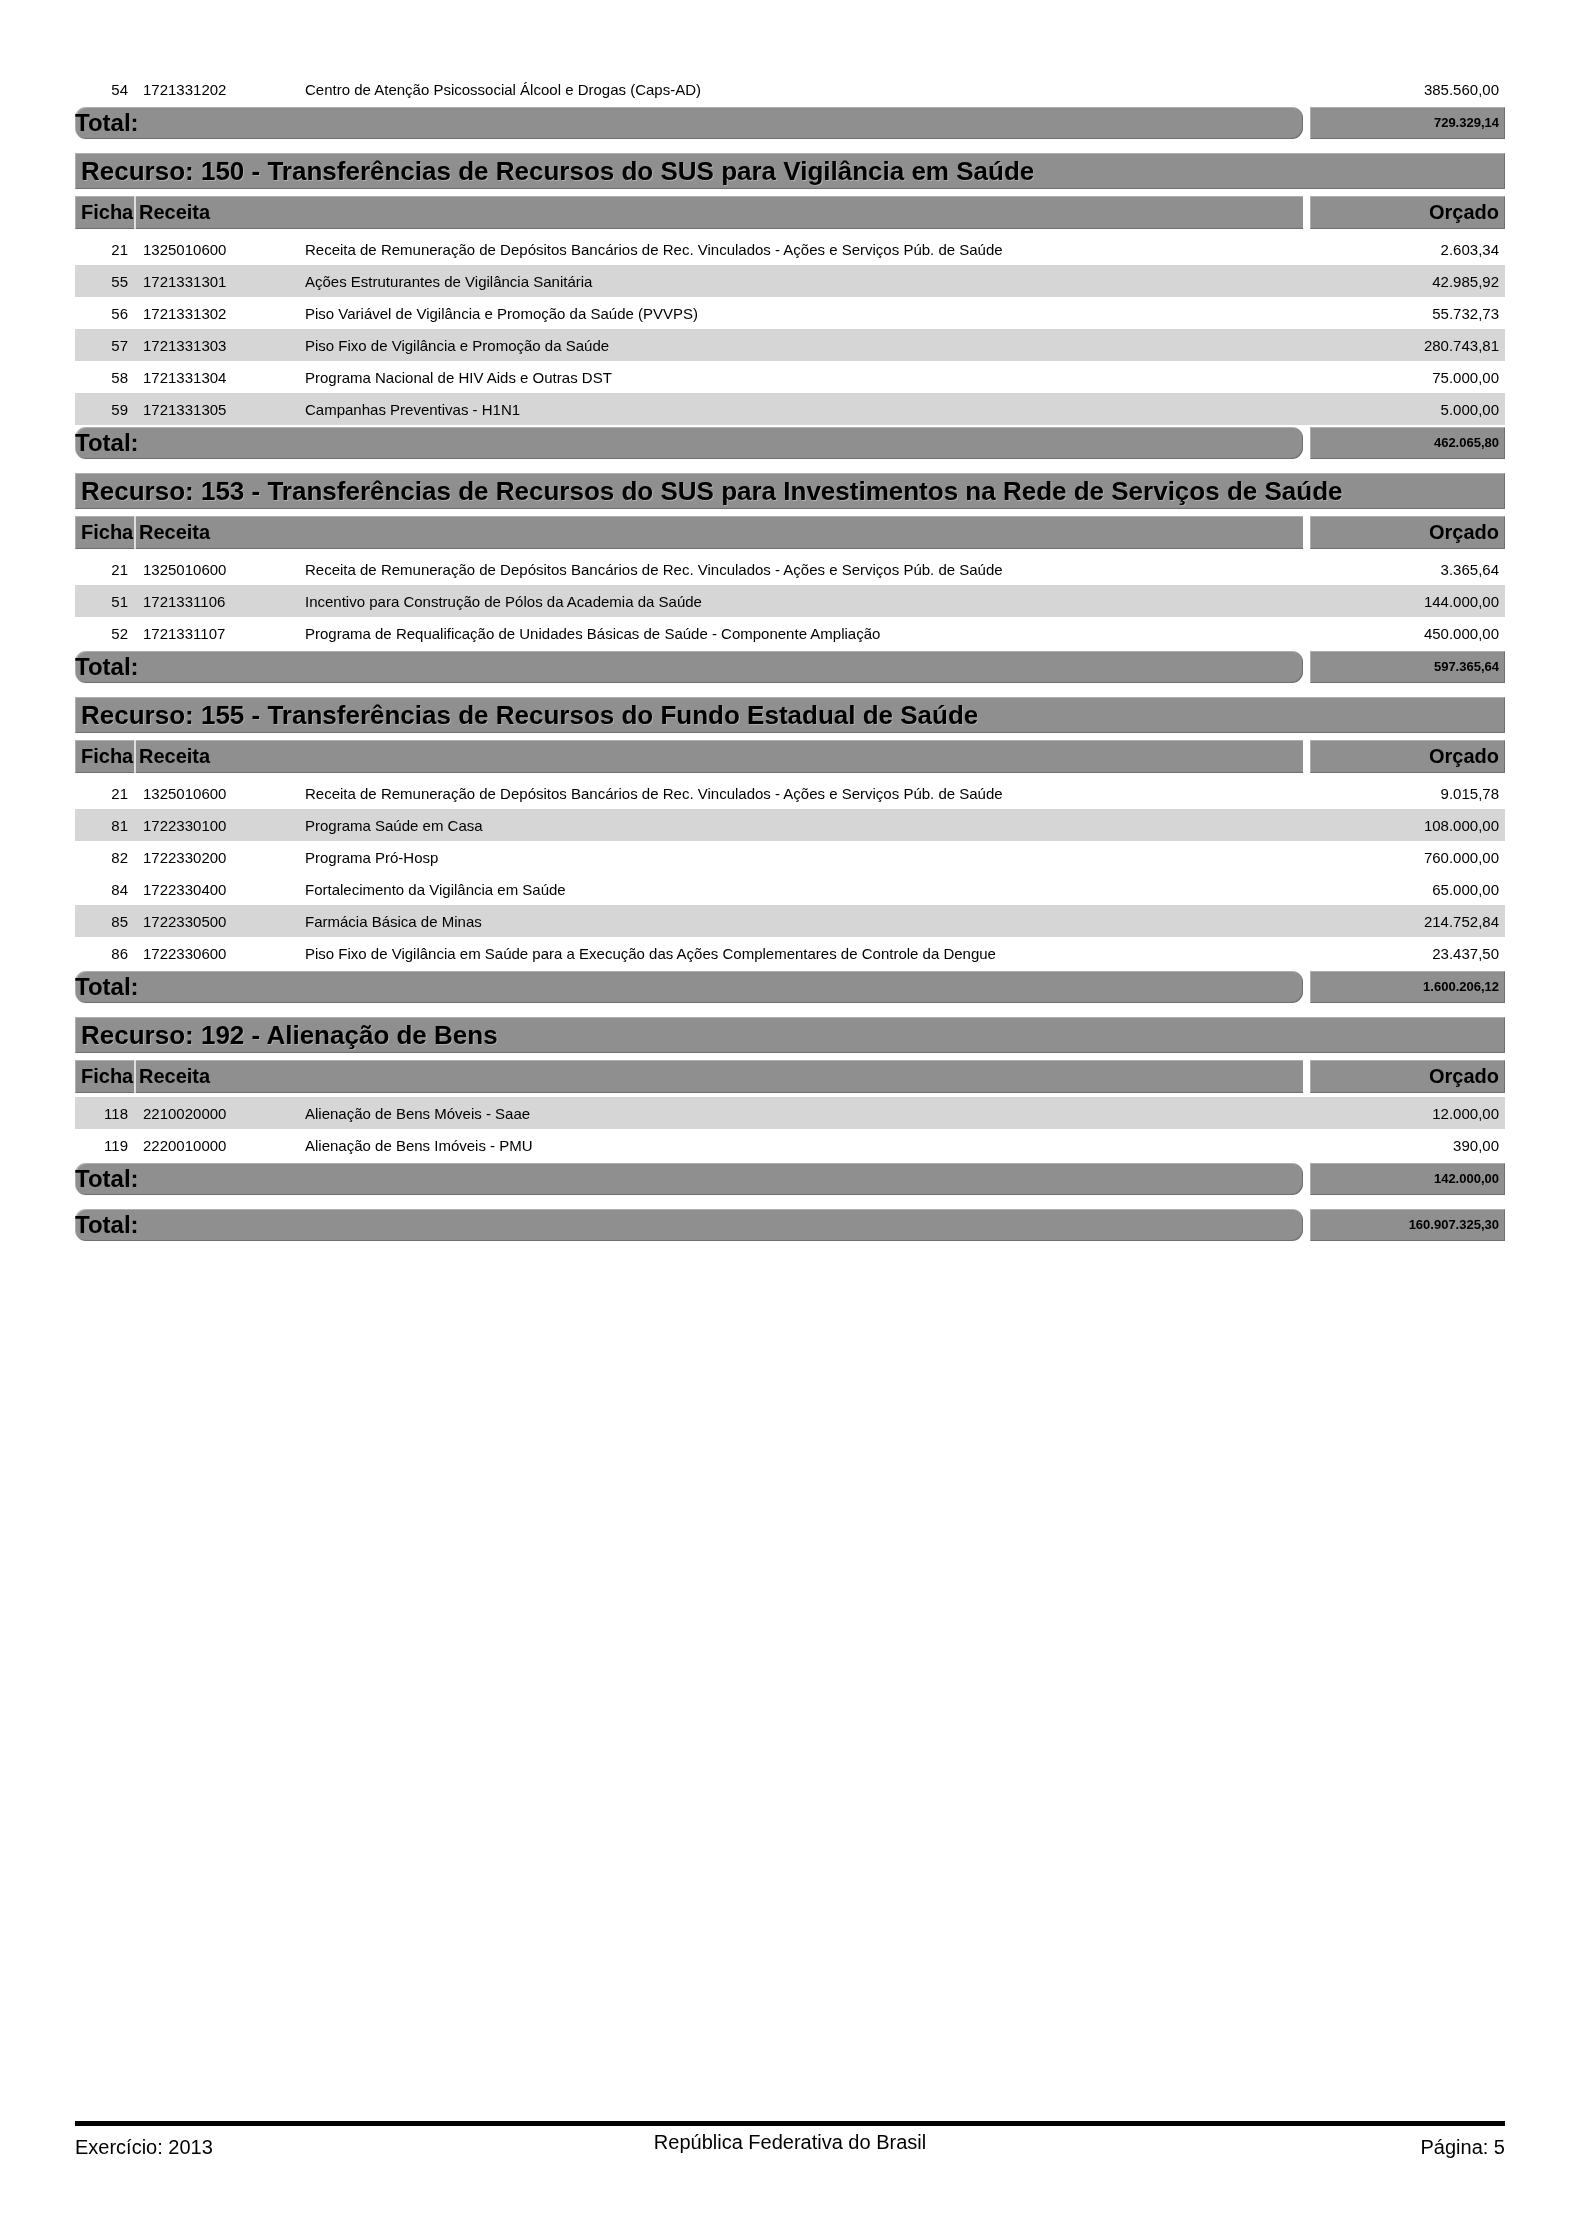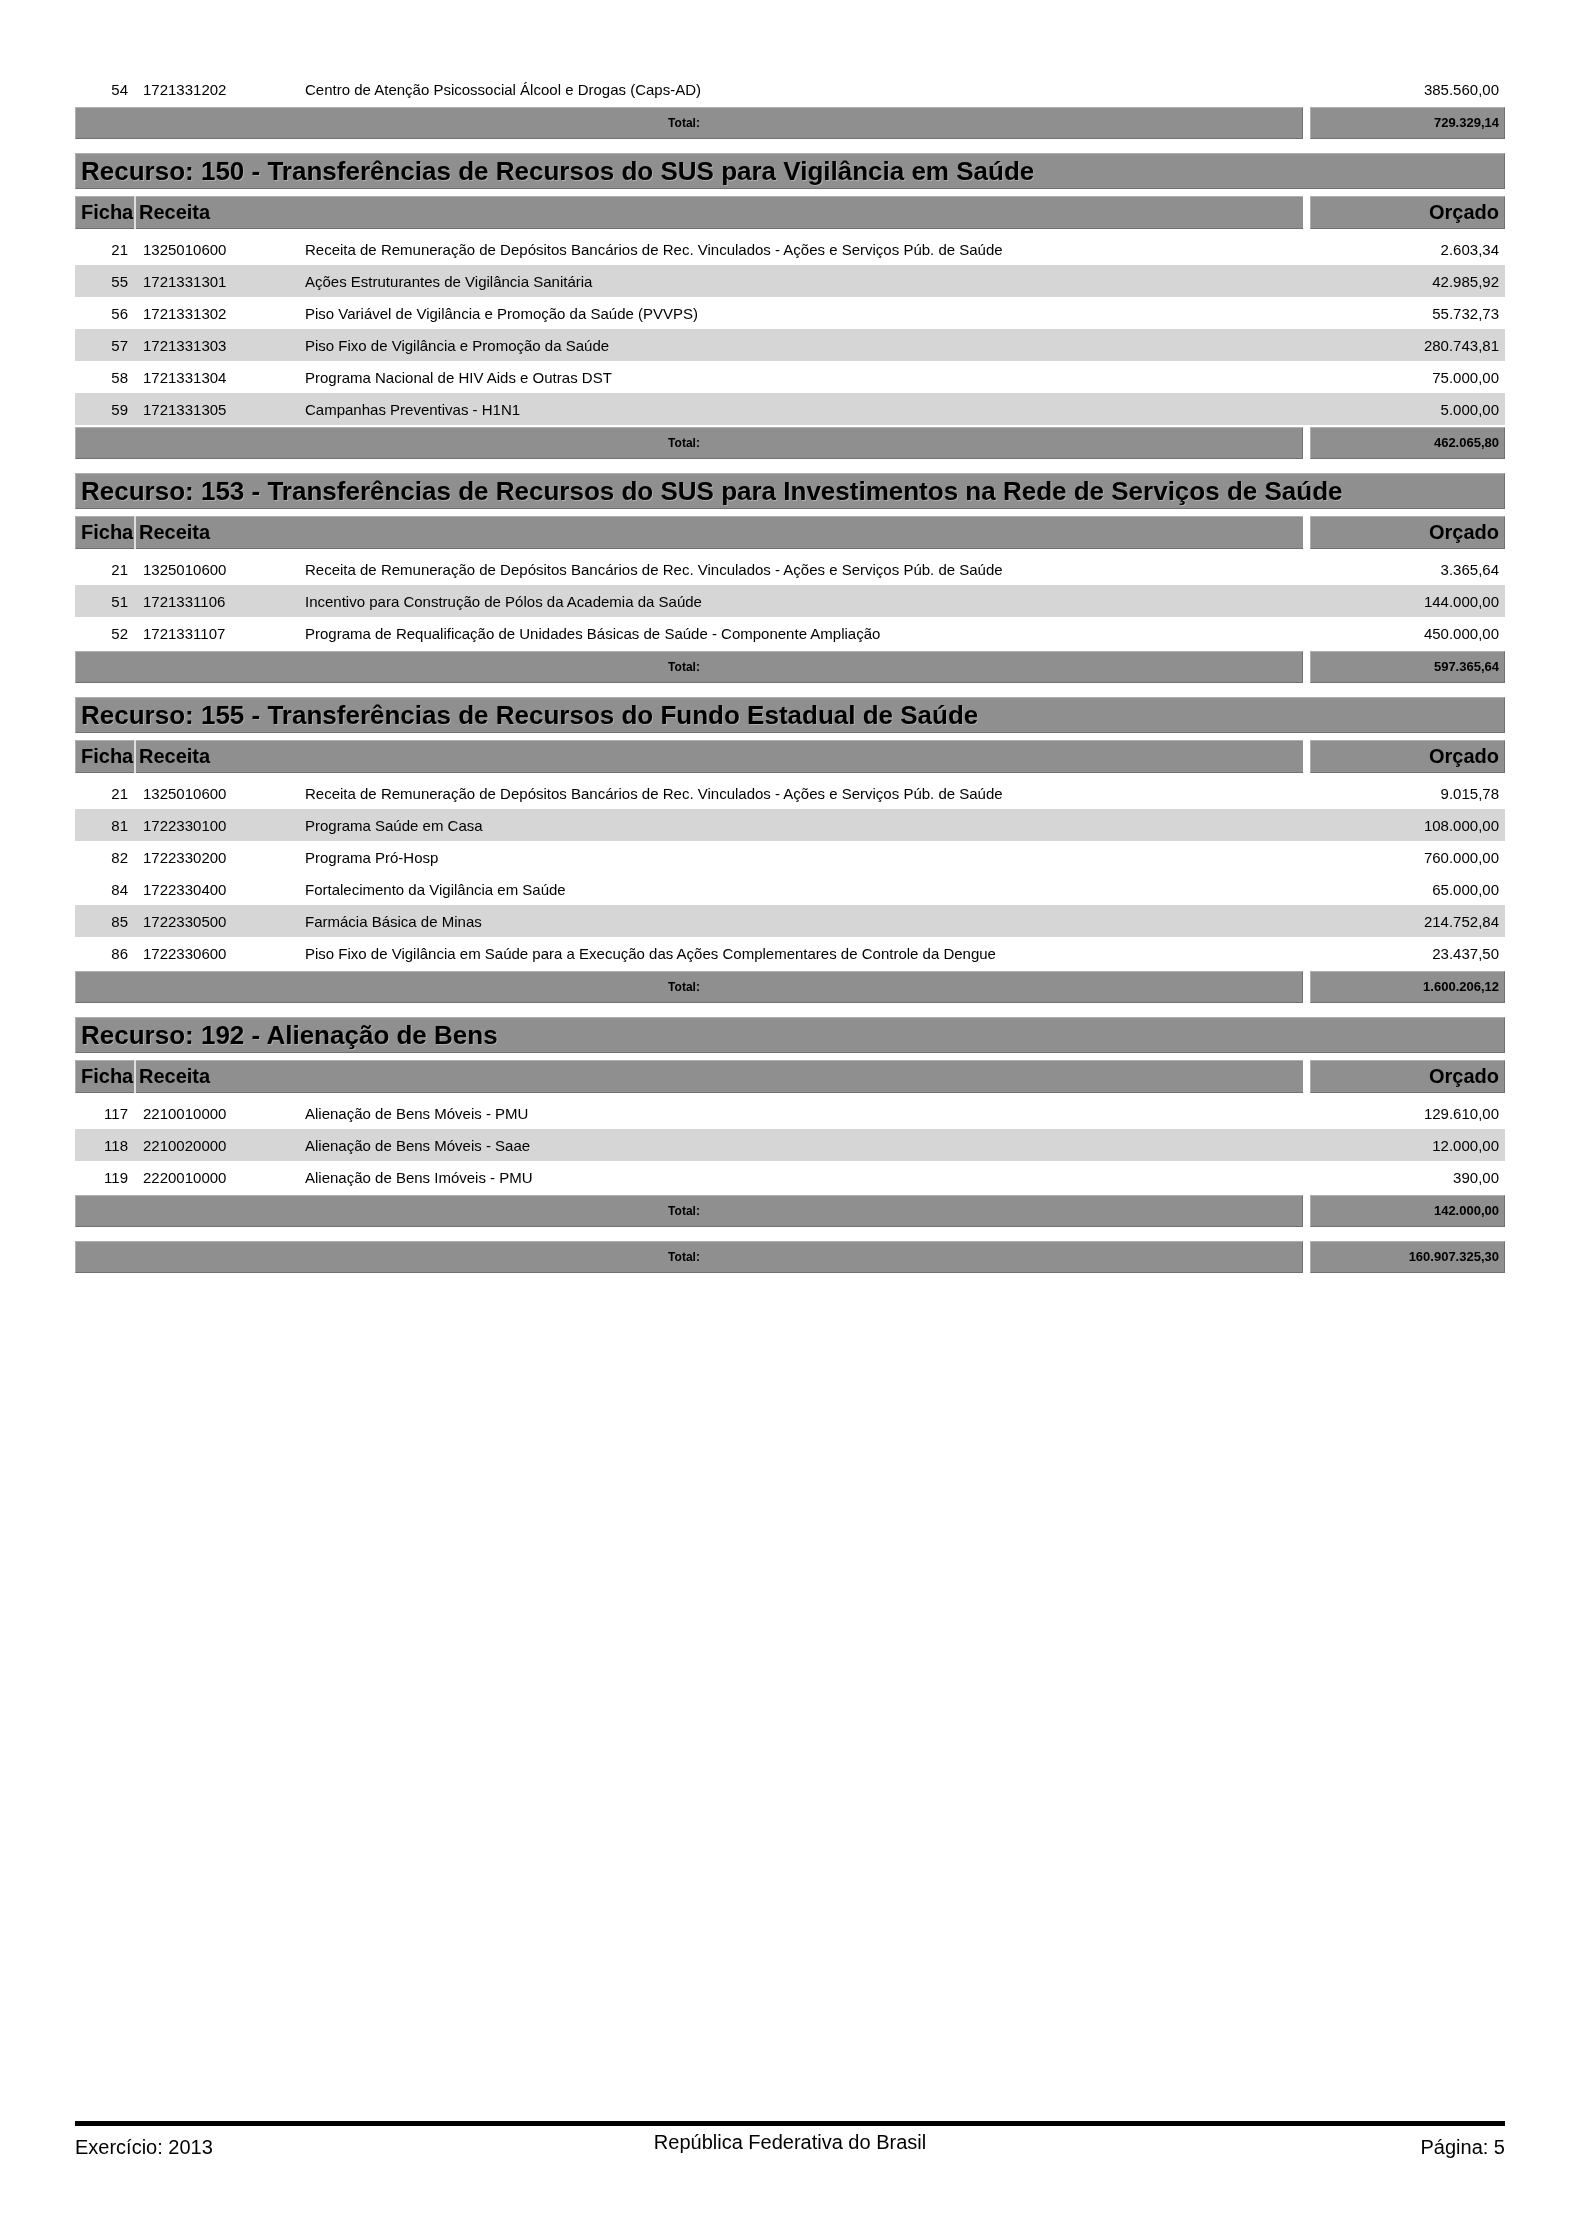--- a/index.html
+++ b/index.html
@@ -48,23 +48,23 @@
   .ch-receita{padding-left:3px;text-align:right;}
   .gap7{flex:none;width:7px;background:var(--paper);}
   .ch-orcado{flex:none;width:195px;background:var(--band);text-align:right;
     line-height:33px;padding-right:6px;
     box-shadow:inset 1px 1px 0 rgba(255,255,255,.3), inset -1px -1px 0 rgba(0,0,0,.22);}
 
   .rows{margin-top:4px;}
 
   
   .total-band{display:flex;height:32px;margin-top:2px;font-weight:bold;}
-  .tb-left{flex:1;background:var(--band);text-align:center;line-height:32px;
-    font-size:12px;padding-right:10px;
-    box-shadow:inset 1px 1px 0 rgba(255,255,255,.3), inset -1px -1px 0 rgba(0,0,0,.22);}
+  .tb-left{flex:1;background:var(--band);text-align:left;line-height:32px;
+    font-size:24px;padding-right:10px;
+    box-shadow:inset 1px 1px 0 rgba(255,255,255,.3), inset -1px -1px 0 rgba(0,0,0,.22);border-radius:11px;}
   .tb-right{flex:none;width:195px;background:var(--band);text-align:right;
     line-height:32px;font-size:13px;padding-right:6px;
     box-shadow:inset 1px 1px 0 rgba(255,255,255,.3), inset -1px -1px 0 rgba(0,0,0,.22);}
   .grand{margin-top:14px;}
 
   
   .footer{position:absolute;left:75px;top:2121px;width:1430px;}
   .footer-line{height:5px;background:#000;}
   .footer-texts{position:relative;height:26px;font-size:20px;}
   .f-left{position:absolute;left:0;top:10px;}
@@ -258,26 +258,20 @@
     <div class="colhead">
       <div class="ch-left">
         <div class="ch-ficha">Ficha</div>
         <div class="ch-sep"></div>
         <div class="ch-receita">Receita</div>
       </div>
       <div class="gap7"></div>
       <div class="ch-orcado">Orçado</div>
     </div>
     <div class="rows">
-  <div class="trow">
-    <div class="c-ficha">117</div>
-    <div class="c-code">2210010000</div>
-    <div class="c-desc">Alienação de Bens Móveis - PMU</div>
-    <div class="c-orcado">129.610,00</div>
-  </div>
 
   <div class="trow stripe">
     <div class="c-ficha">118</div>
     <div class="c-code">2210020000</div>
     <div class="c-desc">Alienação de Bens Móveis - Saae</div>
     <div class="c-orcado">12.000,00</div>
   </div>
 
   <div class="trow">
     <div class="c-ficha">119</div>

